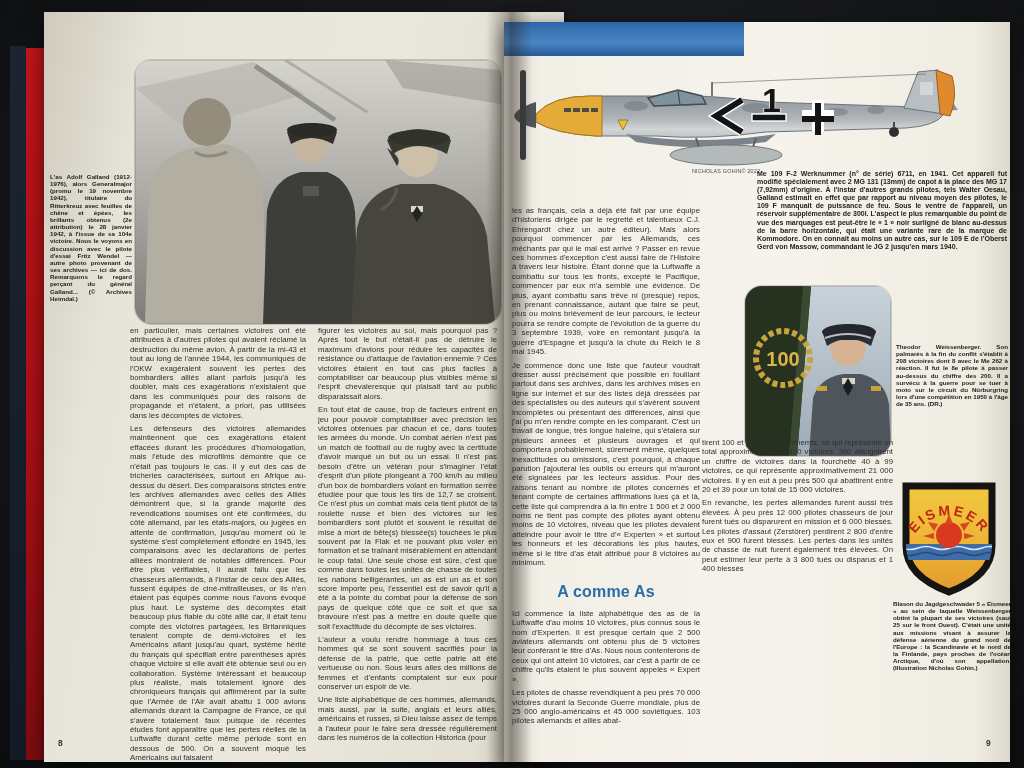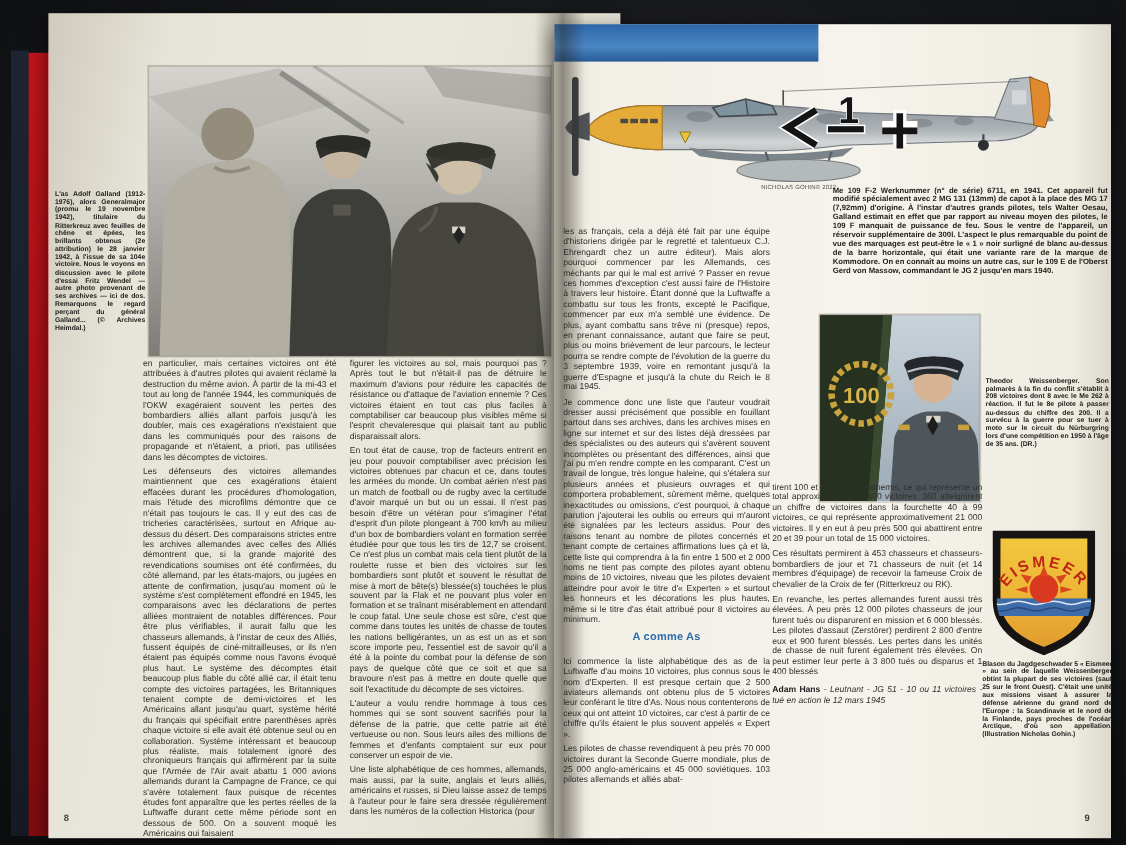--- a/index.html
+++ b/index.html
@@ -20,26 +20,26 @@
   .gutter{left:486px;top:12px;width:46px;height:750px;
      background:linear-gradient(to right,rgba(60,55,45,0) 0%,rgba(60,55,45,.35) 45%,rgba(40,36,30,.45) 55%,rgba(60,55,45,0) 100%);
      pointer-events:none;}
   .blue-edge{left:0;top:0;width:240px;height:34px;
      background:linear-gradient(#2d66a8,#4a86c4 60%,#275b97);}
   
   .bodycol{font-size:7.8px;line-height:9.4px;color:#31302d;text-align:justify;overflow:hidden;}
   .bodycol p{margin:0 0 4px 0;}
   .cap{font-size:6.2px;line-height:7.15px;font-weight:bold;color:#232220;text-align:justify;overflow:hidden;}
   .cap-wide{font-size:7px;line-height:8.1px;font-weight:bold;color:#232220;text-align:justify;overflow:hidden;}
-  .heading-blue{color:#2b6cab;font-weight:bold;font-size:10px;text-align:center;margin:8px 0 12px 0;letter-spacing:.2px;}
+  .heading-blue{color:#2b6cab;font-weight:bold;font-size:16px;text-align:center;margin:20px 0 12px 0;letter-spacing:.2px;}
   .pagenum{font-size:8.5px;color:#3a3935;font-weight:bold;}
   .credit{font-size:5.4px;color:#4a4944;letter-spacing:.2px;}
   .entry-name{font-weight:bold;color:#222;}
   .entry-details{font-style:italic;color:#31302d;}
-  .photo-frame{overflow:hidden;box-shadow:0 0 0 1px rgba(80,75,65,.25);}
+  .photo-frame{overflow:hidden;box-shadow:0 0 0 1px rgba(80,75,65,.25);border-radius:17px;}
   svg{display:block;}
 </style>
 </head>
 <body>
 
 <div id="stage">
 
   <div class="abs spine-blue"></div>
   <div class="abs spine-red"></div>
 
@@ -224,25 +224,21 @@
           <rect x="126" y="100" width="10" height="5" fill="#c8a13c"></rect>
         </g>
         <rect width="146" height="170" fill="none" stroke="#6f6b60" stroke-width="1" opacity=".5"></rect>
       </svg>
     </div>
 
     <div class="abs cap" style="left:392px;top:321px;width:112px;height:124px;">Theodor Weissenberger. Son palmarès à la fin du conflit s'établit à 208 victoires dont 8 avec le Me 262 à réaction. Il fut le 8e pilote à passer au-dessus du chiffre des 200. Il a survécu à la guerre pour se tuer à moto sur le circuit du Nürburgring lors d'une compétition en 1950 à l'âge de 35 ans. (DR.)</div>
 
     <div class="abs bodycol" style="left:198px;top:416px;width:191px;height:300px;">
       <p>tirent 100 et plus avions ennemis, ce qui représente un total approximatif de 15 400 victoires. 360 atteignirent un chiffre de victoires dans la fourchette 40 à 99 victoires, ce qui représente approximativement 21 000 victoires. Il y en eut à peu près 500 qui abattirent entre 20 et 39 pour un total de 15 000 victoires.</p>
-      <p>Ces résultats permirent à 453 chasseurs et chasseurs-bombardiers de jour et 71 chasseurs de nuit (et 14 membres d'équipage) de recevoir la fameuse Croix de chevalier de la Croix de fer (Ritterkreuz ou RK).</p>
       <p>En revanche, les pertes allemandes furent aussi très élevées. À peu près 12 000 pilotes chasseurs de jour furent tués ou disparurent en mission et 6 000 blessés. Les pilotes d'assaut (Zerstörer) perdirent 2 800 d'entre eux et 900 furent blessés. Les pertes dans les unités de chasse de nuit furent également très élevées. On peut estimer leur perte à 3 800 tués ou disparus et 1 400 blessés</p>
-      <p style="margin-top:7px;">
-        <span class="entry-name">Adam Hans</span><span class="entry-details"> - Leutnant - JG 51 - 10 ou 11 victoires - tué en action le 12 mars 1945</span>
-      </p>
     </div>
 
     <div class="abs" style="left:394px;top:456px;width:102px;height:120px;">
       <svg width="102" height="120" viewBox="0 0 102 120">
         <defs>
           <linearGradient id="gold" x1="0" y1="0" x2="0" y2="1">
             <stop offset="0" stop-color="#f2c83e"></stop>
               <stop offset=".6" stop-color="#ecb235"></stop>
               <stop offset="1" stop-color="#e09a2e"></stop>
           </linearGradient>

